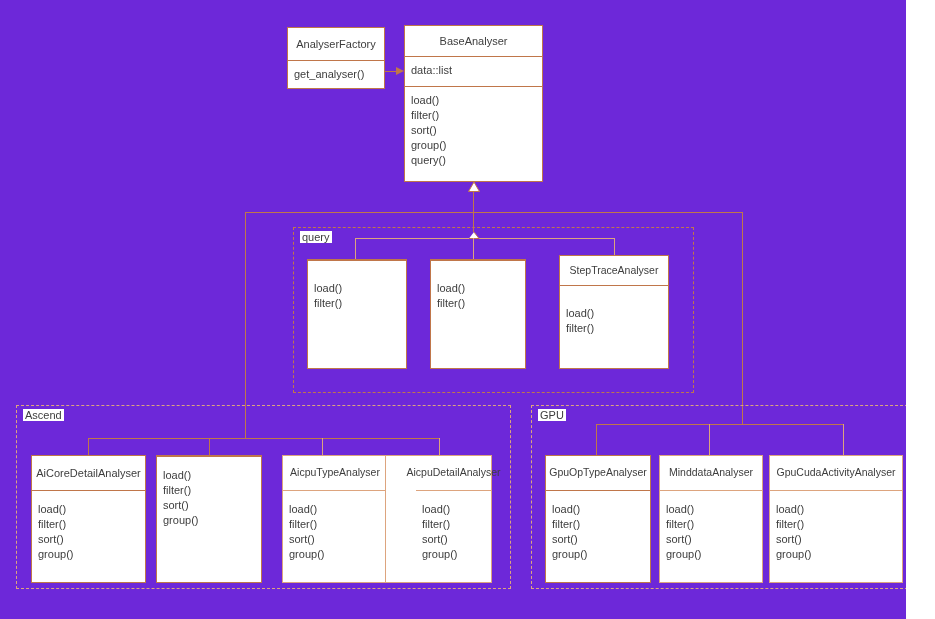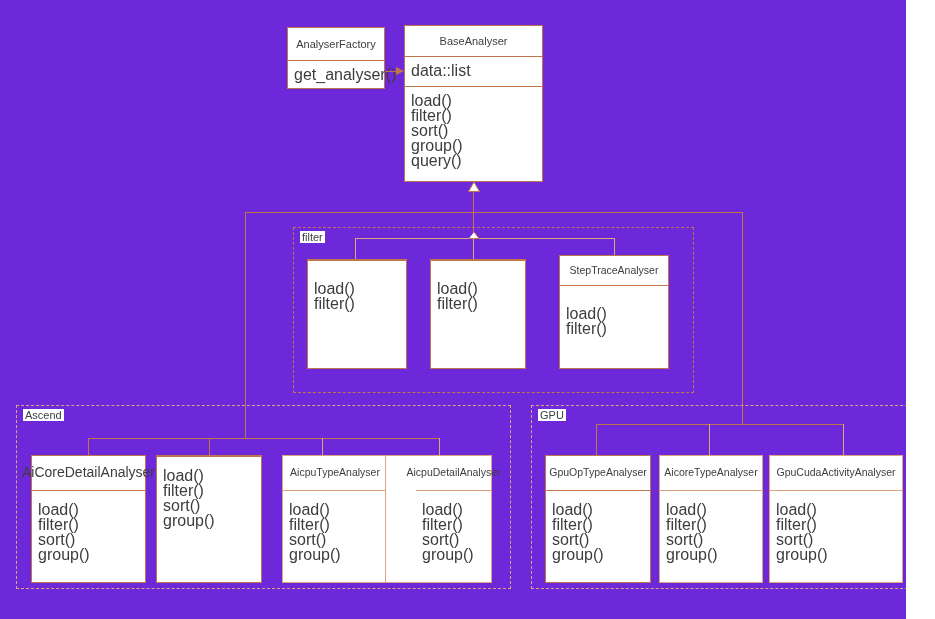--- a/index.html
+++ b/index.html
@@ -44,21 +44,21 @@
     height: 1px;
     background: #c0764a;
     width: 100%;
   }
   .uml-class.pale .cls-sep {
     background: #dda47e;
   }
   .cls-attrs, .cls-ops {
     box-sizing: border-box;
     padding: 6px 6px 4px 6px;
-    font-size: 16px;
+    font-size: 11px;
     line-height: 15px;
     color: #3d3d3d;
   }
   .cls-attrs .row, .cls-ops .row {
     white-space: nowrap;
   }
   
   .uml-package {
     position: absolute;
     box-sizing: border-box;
@@ -146,21 +146,21 @@
     </svg>
   </div>
 
   <div class="ln-v" style="left:473px; top:191px; height:41px;"></div>
 
   <div class="ln-h" style="left:245px; top:212px; width:498px;"></div>
   <div class="ln-v" style="left:245px; top:212px; height:226px;"></div>
   <div class="ln-v" style="left:742px; top:212px; height:212px;"></div>
 
   <div class="uml-package" style="left:293px; top:227px; width:401px; height:166px;">
-    <div class="pkg-label">filter</div>
+    <div class="pkg-label">query</div>
   </div>
 
   <div class="ln-h pale" style="left:355px; top:238px; width:259px;"></div>
   <div class="tri-wrap" style="left:468px; top:232px;">
     <svg width="12" height="7" viewBox="0 0 12 7">
       <path d="M6,0 L11,6.5 L1,6.5" fill="#ffffff" stroke="#c0764a" stroke-width="1"></path>
     </svg>
   </div>
   <div class="ln-v pale" style="left:355px; top:238px; height:21px;"></div>
   <div class="ln-v pale" style="left:473px; top:238px; height:21px;"></div>
@@ -195,21 +195,21 @@
     <div class="pkg-label">Ascend</div>
   </div>
 
   <div class="ln-h" style="left:88px; top:438px; width:352px;"></div>
   <div class="ln-v" style="left:88px; top:438px; height:17px;"></div>
   <div class="ln-v" style="left:209px; top:438px; height:17px;"></div>
   <div class="ln-v pale" style="left:322px; top:438px; height:17px;"></div>
   <div class="ln-v pale" style="left:439px; top:438px; height:17px;"></div>
 
   <div class="uml-class" style="left:31px; top:455px; width:115px; height:128px;">
-    <div class="cls-title" style="height:34px; font-size:14px;">AiCoreDetailAnalyser</div>
+    <div class="cls-title" style="height:34px; font-size:11px;">AiCoreDetailAnalyser</div>
     <div class="cls-sep"></div>
     <div class="cls-ops" style="padding-top:11px;">
       <div class="row">load()</div>
       <div class="row">filter()</div>
       <div class="row">sort()</div>
       <div class="row">group()</div>
     </div>
   </div>
 
   <div class="uml-class" style="left:156px; top:455px; width:106px; height:128px;">
@@ -258,21 +258,21 @@
     <div class="cls-sep"></div>
     <div class="cls-ops" style="padding-top:11px;">
       <div class="row">load()</div>
       <div class="row">filter()</div>
       <div class="row">sort()</div>
       <div class="row">group()</div>
     </div>
   </div>
 
   <div class="uml-class pale" style="left:659px; top:455px; width:104px; height:128px;">
-    <div class="cls-title" style="height:34px; font-size:10.5px;">AicoreTypeAnalyser</div>
+    <div class="cls-title" style="height:34px; font-size:10.5px;">MinddataAnalyser</div>
     <div class="cls-sep"></div>
     <div class="cls-ops" style="padding-top:11px;">
       <div class="row">load()</div>
       <div class="row">filter()</div>
       <div class="row">sort()</div>
       <div class="row">group()</div>
     </div>
   </div>
 
   <div class="uml-class pale" style="left:769px; top:455px; width:134px; height:128px;">

